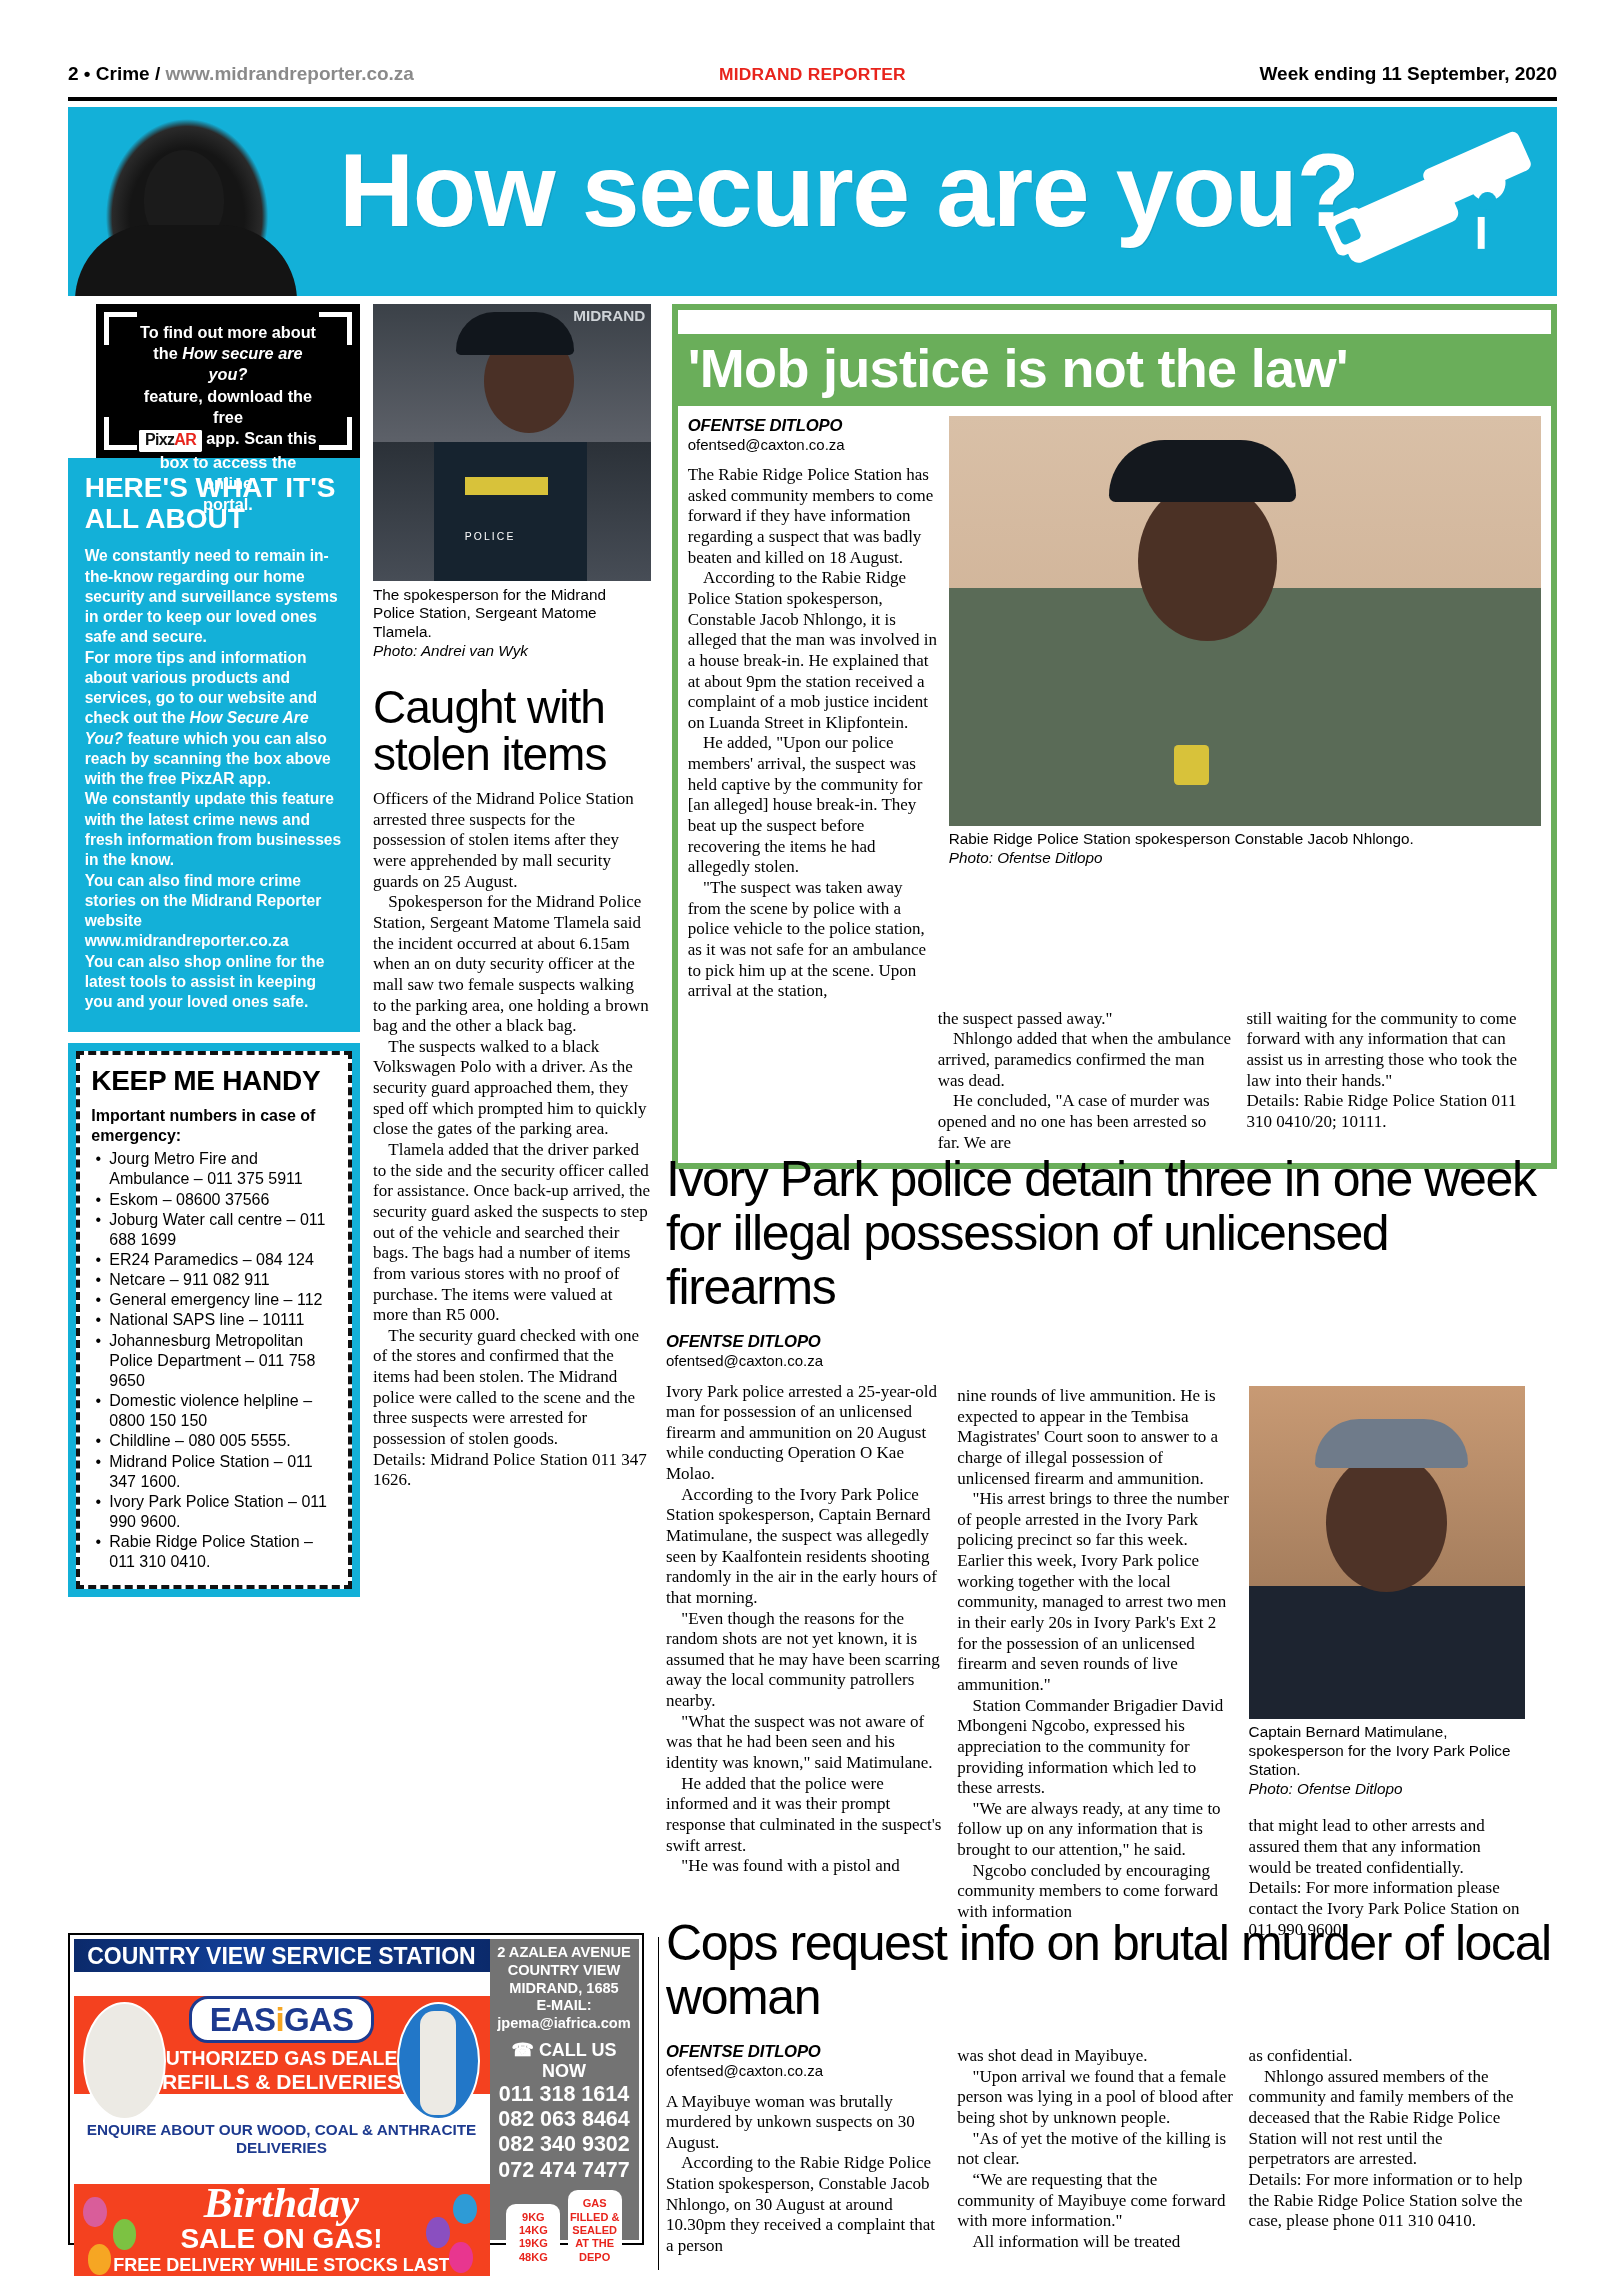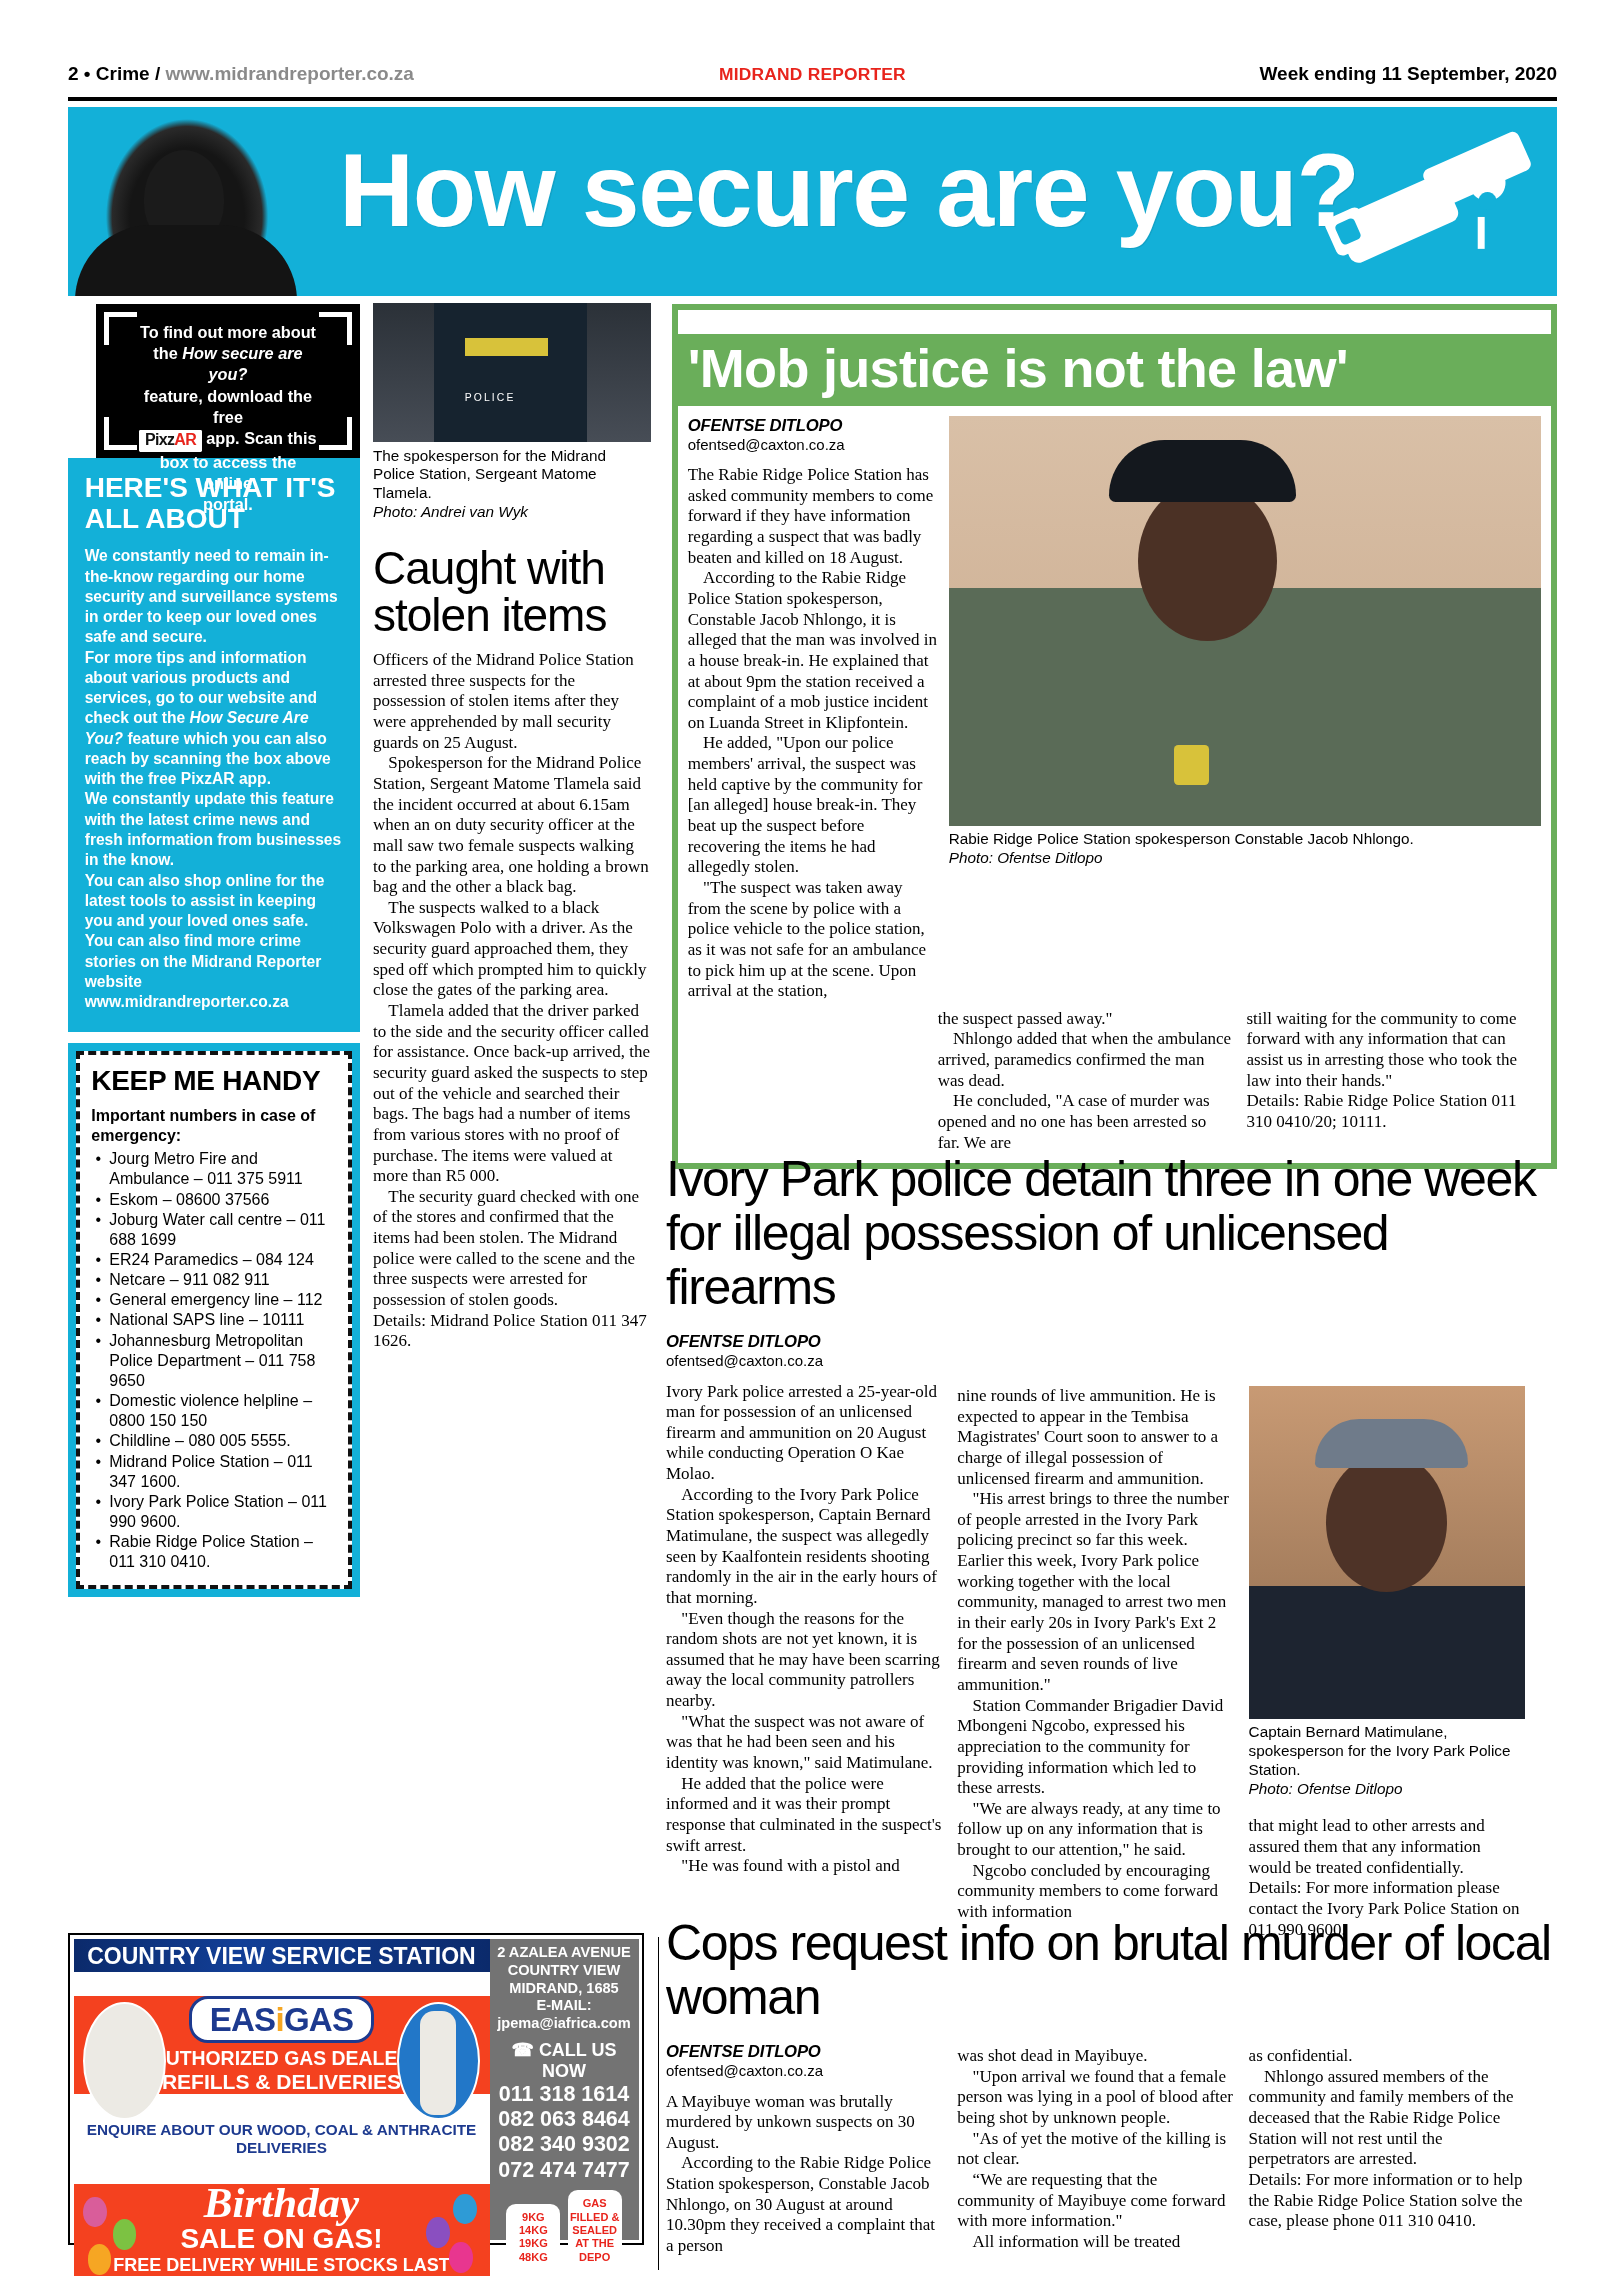--- a/index.html
+++ b/index.html
@@ -181,22 +181,22 @@
         <span>portal.</span>
       </div>
     </div>
 
     <div class="bluepanel">
       <div class="bp-title">HERE'S WHAT IT'S ALL ABOUT</div>
       <div class="bp-body">
         <div>We constantly need to remain in-the-know regarding our home security and surveillance systems in order to keep our loved ones safe and secure.</div>
         <div><span>For more tips and information about various products and services, go to our website and check out the </span><i>How Secure Are You?</i><span> feature which you can also reach by scanning the box above with the free PixzAR app.</span></div>
         <div>We constantly update this feature with the latest crime news and fresh information from businesses in the know.</div>
+        <div>You can also find more crime stories on the Midrand Reporter website www.midrandreporter.co.za</div>
         <div>You can also shop online for the latest tools to assist in keeping you and your loved ones safe.</div>
-        <div>You can also find more crime stories on the Midrand Reporter website www.midrandreporter.co.za</div>
       </div>
     </div>
 
     <div class="handy-wrap">
       <div class="handy">
         <h3>KEEP ME HANDY</h3>
         <div class="lead">Important numbers in case of emergency:</div>
         <ul>
           <li>Jourg Metro Fire and Ambulance – 011 375 5911</li>
           <li>Eskom – 08600 37566</li>
@@ -210,20 +210,25 @@
           <li>Childline – 080 005 5555.</li>
           <li>Midrand Police Station – 011 347 1600.</li>
           <li>Ivory Park Police Station – 011 990 9600.</li>
           <li>Rabie Ridge Police Station – 011 310 0410.</li>
         </ul>
       </div>
     </div>
   </div>
 
   <div class="midcol">
+    <div class="photo" style="height:139px;background:linear-gradient(#3b4148,#5d6169);">
+      <div style="position:absolute;right:5.6px;top:2.8px;color:#cfd4d8;font-family:'Liberation Sans',sans-serif;font-weight:bold;font-size:15.3px;">MIDRAND</div>
+      <div style="position:absolute;left:40%;top:18%;width:90px;height:104px;border-radius:50%;background:#4a3026;"></div>
+      <div style="position:absolute;left:30%;top:6%;width:118px;height:43px;border-radius:56px 56px 7px 7px;background:#11161c;"></div>
+    </div>
     <div class="photo" style="height:139px;background:linear-gradient(#2b3138,#474d56);margin-top:-0.7px;">
       <div style="position:absolute;left:22%;top:0;width:153px;height:139px;background:#16232f;"></div>
       <div style="position:absolute;left:33%;top:35px;width:83px;height:18px;background:#d8c23a;"></div>
       <div style="position:absolute;left:33%;top:89px;color:#fff;font-family:'Liberation Sans',sans-serif;font-size:10.4px;letter-spacing:2.1px;">POLICE</div>
     </div>
     <div class="cap">
       <span>The spokesperson for the Midrand Police Station, Sergeant Matome Tlamela.</span><br>
       <em>Photo: Andrei van Wyk</em>
     </div>
 

